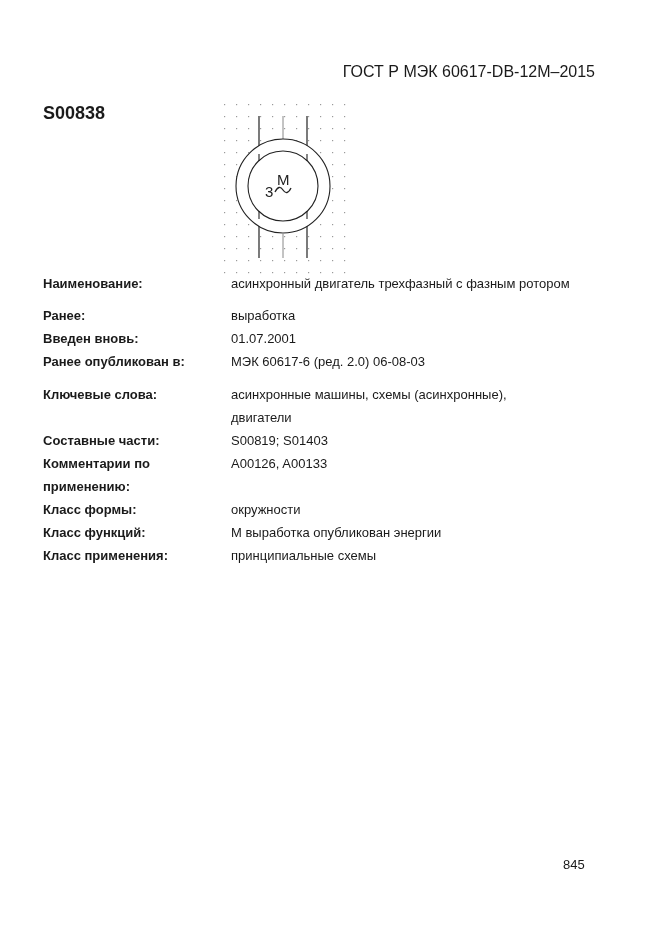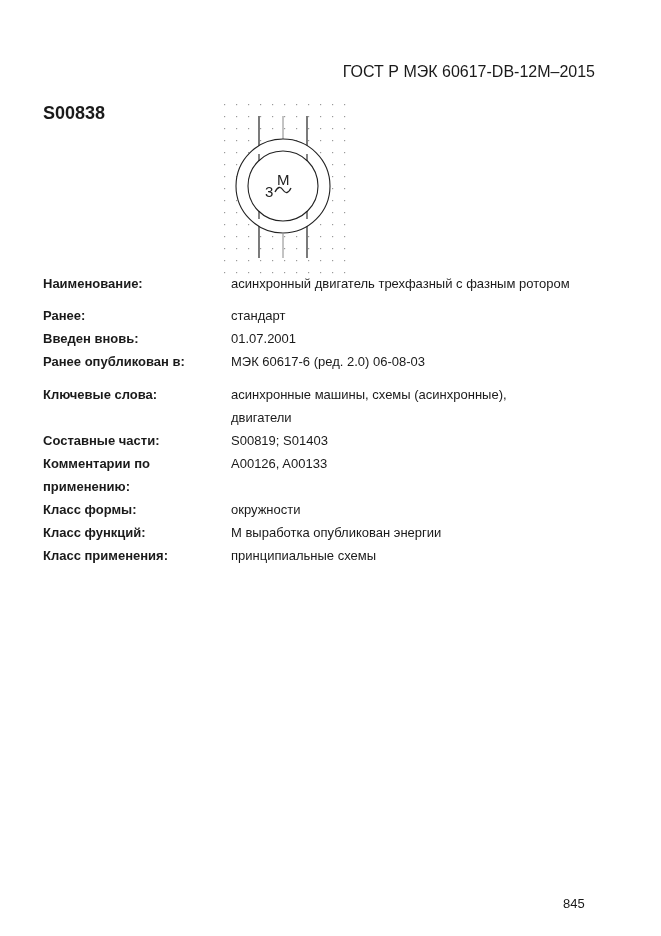--- a/index.html
+++ b/index.html
@@ -4,21 +4,21 @@
 <style>
   html, body { margin: 0; padding: 0; background: #ffffff; }
   body { width: 661px; height: 936px; position: relative; overflow: hidden;
          font-family: "Liberation Sans", sans-serif; color: #1a1a1a; }
   .header { position: absolute; top: 63px; right: 66px; font-weight: normal; font-size: 16px; }
   .code { position: absolute; top: 103px; left: 43px; font-weight: bold; font-size: 18px; }
   .symbol { position: absolute; left: 218px; top: 98px; }
   .row { position: absolute; left: 43px; font-size: 13px; line-height: 23px; }
   .row .lbl { position: absolute; left: 0; width: 150px; white-space: nowrap; font-weight: bold; }
   .row .val { position: absolute; left: 151px; width: 360px; margin-left: 37px; }
-  .pagenum { position: absolute; top: 896px; left: 563px; font-size: 13px; }
+  .pagenum { position: absolute; top: 857px; left: 563px; font-size: 13px; }
 </style>
 </head>
 <body>
 
 <div class="header">ГОСТ Р МЭК 60617-DB-12M–2015</div>
 
 <div class="code">S00838</div>
 
 <div class="symbol">
   <svg width="132" height="176" viewBox="0 0 132 176">
@@ -48,21 +48,21 @@
     <path d="M57 94 q4 -8 8 -2 q4 6 8 -2" fill="none" stroke="#222" stroke-width="1.3"></path>
   </svg>
 </div>
 
 <div class="row" style="top:272px">
   <span class="lbl">Наименование:</span>
   <span class="val">асинхронный двигатель трехфазный с фазным ротором</span>
 </div>
 <div class="row" style="top:304px">
   <span class="lbl">Ранее:</span>
-  <span class="val">стандарт</span>
+  <span class="val">выработка</span>
 </div>
 <div class="row" style="top:327px">
   <span class="lbl">Введен вновь:</span>
   <span class="val">01.07.2001</span>
 </div>
 <div class="row" style="top:350px">
   <span class="lbl">Ранее опубликован в:</span>
   <span class="val">МЭК 60617-6 (ред. 2.0) 06-08-03</span>
 </div>
 <div class="row" style="top:383px">

